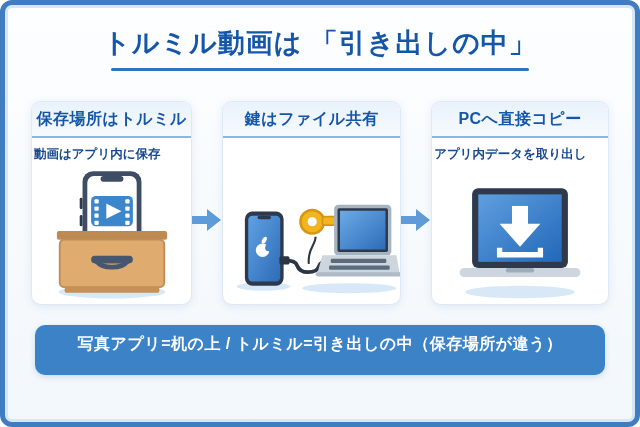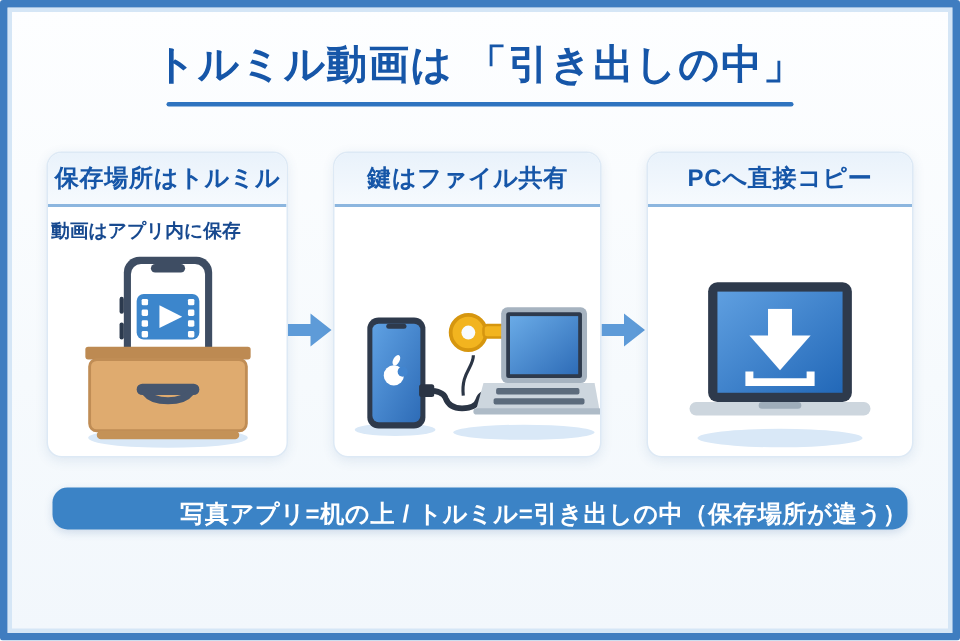--- a/index.html
+++ b/index.html
@@ -4,21 +4,21 @@
 <style>
   * { margin: 0; padding: 0; box-sizing: border-box; }
   html, body { background: #ffffff; }
   body {
     font-family: "Liberation Sans", "DejaVu Sans", sans-serif;
     width: 640px; height: 427px; overflow: hidden;
   }
   .frame {
     width: 640px; height: 427px;
     border: 5px solid #3f7dc0;
-    border-radius: 2px;
+    border-radius: 12px;
     background: linear-gradient(180deg, #fdfeff 0%, #f6fafd 60%, #f2f7fc 100%);
     box-shadow: inset 0 0 0 3px #d5e6f6;
     padding: 22px 26px 0 26px;
   }
   .title-block { text-align: center; }
   .title {
     font-size: 27px; font-weight: 800; color: #1656a8;
     letter-spacing: 1px; line-height: 1.2;
   }
   .title-underline {
@@ -58,22 +58,22 @@
   }
   .card-art svg { display: block; }
   .arrow-cell {
     width: 30px; display: flex; align-items: center; justify-content: center;
     padding-top: 34px;
   }
   .footer-banner {
     margin: 20px 4px 0 4px;
     background: #3b83c6;
     border-radius: 10px;
-    height: 28px; line-height: 38px;
-    text-align: right;
+    height: 50px; line-height: 38px;
+    text-align: center;
     color: #ffffff; font-size: 16px; font-weight: 800;
     letter-spacing: 0.5px;
     box-shadow: 0 2px 6px rgba(40, 90, 150, 0.18);
   }
 </style>
 </head>
 <body>
 
 <div class="frame">
 
@@ -178,20 +178,21 @@
     </div>
 
     <div class="arrow-cell">
       <svg width="30" height="24" viewBox="0 0 30 24">
         <polygon points="0,8 15,8 15,1 29,12 15,23 15,16 0,16" fill="#5e9bd8"></polygon>
       </svg>
     </div>
 
     <div class="card c3">
       <div class="card-header">PCへ直接コピー</div>
+      <div class="card-subtitle">アプリ内データを取り出し</div>
       <div class="card-art">
         <svg width="164" height="126" viewBox="0 0 180 142">
           <defs>
             <linearGradient id="dg" x1="0" y1="0" x2="1" y2="1">
               <stop offset="0" stop-color="#5f9fe0"></stop>
                 <stop offset="1" stop-color="#2268b8"></stop>
             </linearGradient>
           </defs>
           <ellipse cx="90" cy="133" rx="62" ry="7" fill="#d9e8f7"></ellipse>
           <rect x="36" y="16" width="108" height="90" rx="7" fill="#2e3a4c"></rect>

